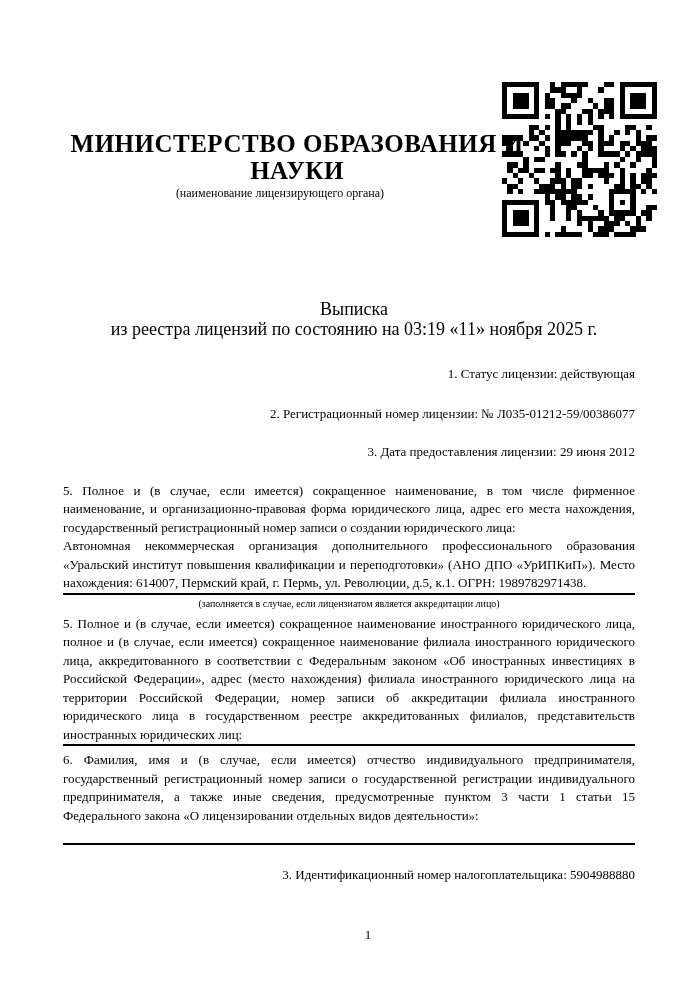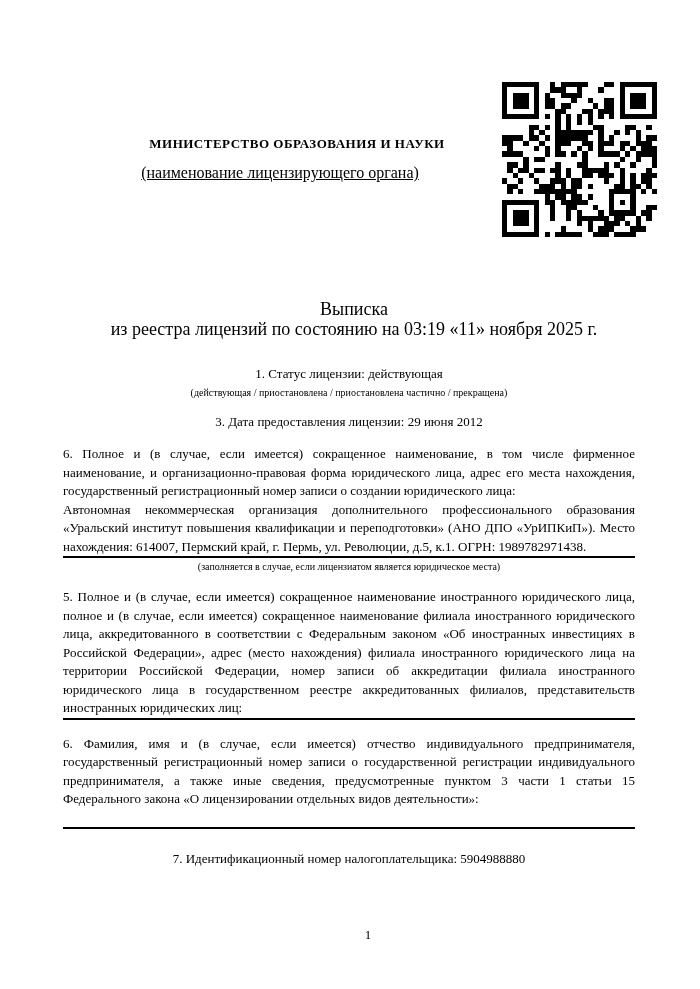--- a/index.html
+++ b/index.html
@@ -15,31 +15,30 @@
 
   
   .header-block {
     position: absolute;
     top: 130px;
     left: 0;
     width: 560px;
     text-align: center;
   }
   .ministry-name {
-    font-size: 13px;
+    font-size: 25px;
     font-weight: bold;
     line-height: 27px;
     letter-spacing: 0.5px;
     padding-left: 34px;
   }
   .org-caption {
-    font-size: 16px;
+    font-size: 12px;
     line-height: 13px;
-    margin-top: 9px;
-    text-decoration: underline;
+    margin-top: 3px;
   }
 
   
   .qr {
     position: absolute;
     left: 502px;
     top: 82px;
     width: 155px;
     height: 155px;
   }
@@ -59,34 +58,34 @@
   
   .content {
     position: absolute;
     left: 63px;
     top: 365px;
     width: 572px;
     font-size: 13px;
     line-height: 18.5px;
   }
   .item { text-align: justify; }
-  .item.single { text-align: center; }
+  .item.single { text-align: right; }
   .item-caption {
     text-align: center;
     font-size: 10px;
     line-height: 13px;
     margin-top: 2px;
   }
   .rule {
     border-bottom: 2px solid #000000;
     height: 0;
     width: 100%;
   }
-  .mt-s  { margin-top: 14px; font-family: Liberation Serif, serif; }
-  .mt-m  { margin-top: 15px; }
+  .mt-s  { margin-top: 20px; font-family: Liberation Serif, serif; }
+  .mt-m  { margin-top: 5px; }
   .mt-l  { margin-top: 21px; }
   .mt-blank { margin-top: 18px; }
 
   
   .footer-page {
     position: absolute;
     top: 927px;
     left: 0;
     width: 736px;
     text-align: center;
@@ -513,35 +512,35 @@
   </div>
 
   <div class="title-block">
     <div>Выписка</div>
     <div>из реестра лицензий по состоянию на 03:19 «11» ноября 2025 г.</div>
   </div>
 
   <div class="content">
 
     <div class="item single">1. Статус лицензии: действующая</div>
-    <div class="item-caption">(действующая / приостановлена / приостановлена частично / прекращена)</div>
-
+
+    <div class="item single mt-l">2. Регистрационный номер лицензии: № Л035-01212-59/00386077</div>
 
     <div class="item single mt-s">3. Дата предоставления лицензии: 29 июня 2012</div>
 
-    <div class="item mt-s">6. Полное и (в случае, если имеется) сокращенное наименование, в том числе фирменное наименование, и организационно-правовая форма юридического лица, адрес его места нахождения, государственный регистрационный номер записи о создании юридического лица:</div>
+    <div class="item mt-s">5. Полное и (в случае, если имеется) сокращенное наименование, в том числе фирменное наименование, и организационно-правовая форма юридического лица, адрес его места нахождения, государственный регистрационный номер записи о создании юридического лица:</div>
     <div class="item">Автономная некоммерческая организация дополнительного профессионального образования «Уральский институт повышения квалификации и переподготовки» (АНО ДПО «УрИПКиП»). Место нахождения: 614007, Пермский край, г. Пермь, ул. Революции, д.5, к.1. ОГРН: 1989782971438.</div>
     <div class="rule"></div>
-    <div class="item-caption">(заполняется в случае, если лицензиатом является юридическое места)</div>
+    <div class="item-caption">(заполняется в случае, если лицензиатом является аккредитации лицо)</div>
 
     <div class="item mt-m">5. Полное и (в случае, если имеется) сокращенное наименование иностранного юридического лица, полное и (в случае, если имеется) сокращенное наименование филиала иностранного юридического лица, аккредитованного в соответствии с Федеральным законом «Об иностранных инвестициях в Российской Федерации», адрес (место нахождения) филиала иностранного юридического лица на территории Российской Федерации, номер записи об аккредитации филиала иностранного юридического лица в государственном реестре аккредитованных филиалов, представительств иностранных юридических лиц:</div>
     <div class="rule"></div>
 
     <div class="item mt-m">6. Фамилия, имя и (в случае, если имеется) отчество индивидуального предпринимателя, государственный регистрационный номер записи о государственной регистрации индивидуального предпринимателя, а также иные сведения, предусмотренные пунктом 3 части 1 статьи 15 Федерального закона «О лицензировании отдельных видов деятельности»:</div>
     <div class="rule mt-blank"></div>
 
-    <div class="item single mt-l">7. Идентификационный номер налогоплательщика: 5904988880</div>
+    <div class="item single mt-l">3. Идентификационный номер налогоплательщика: 5904988880</div>
 
   </div>
 
   <div class="footer-page">1</div>
 
 </div>
 
 </body></html>

